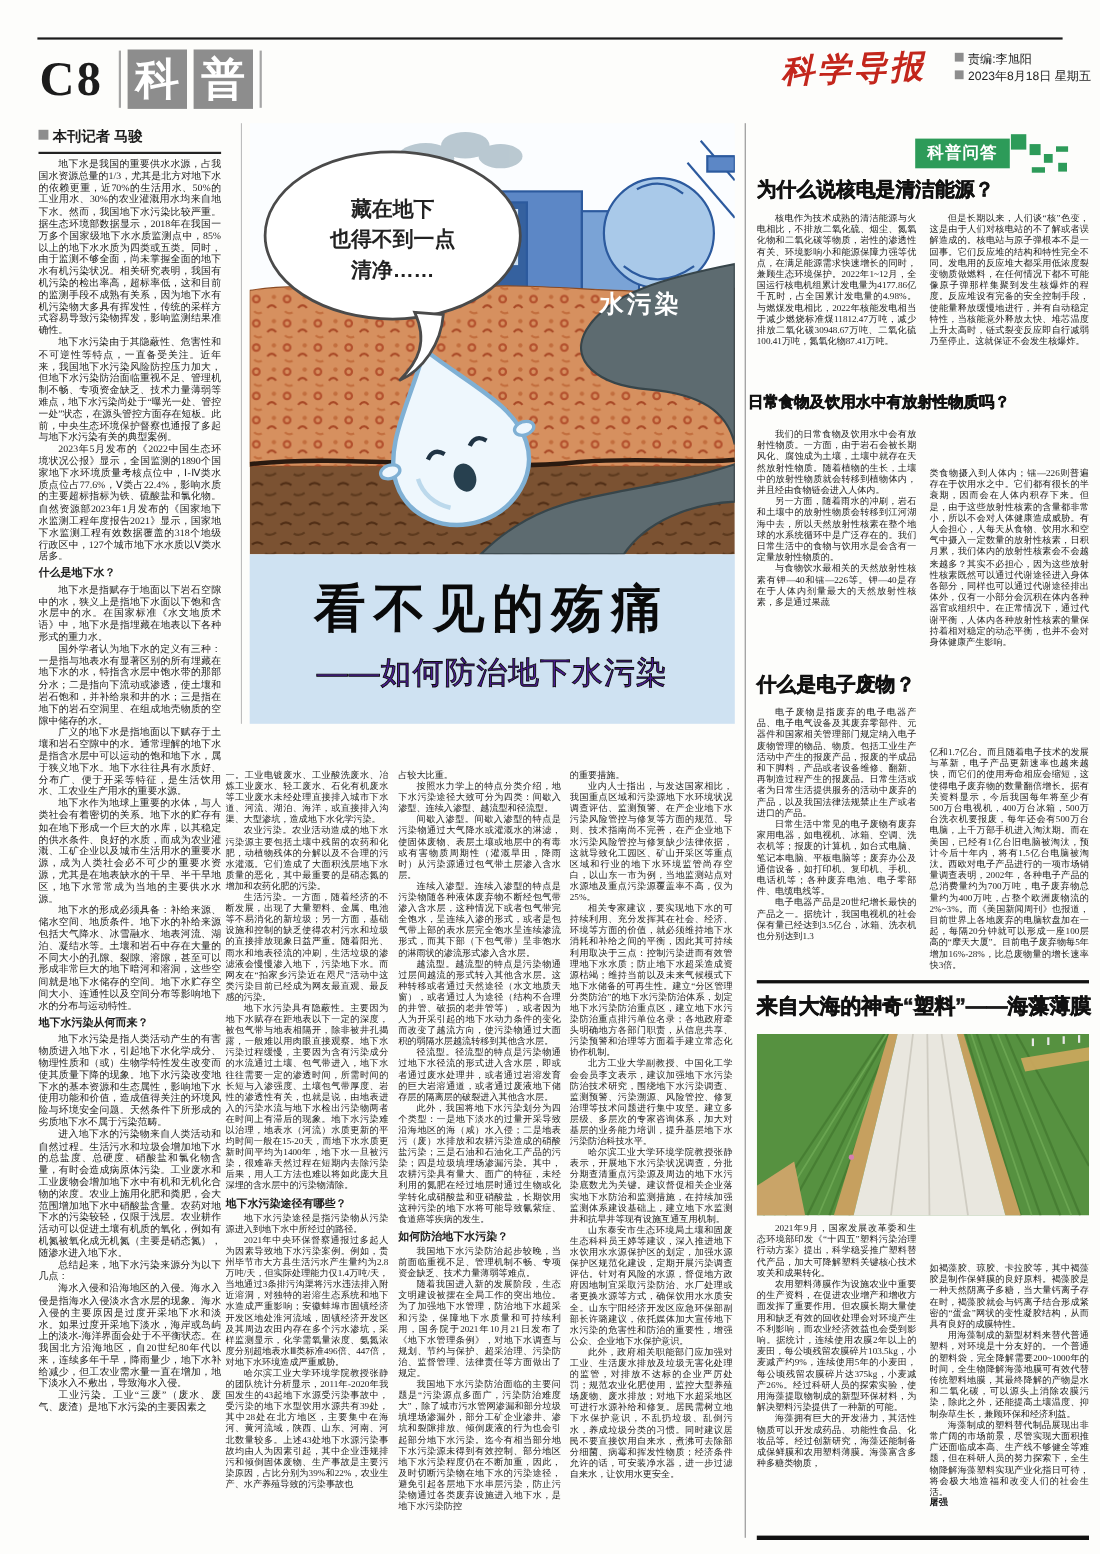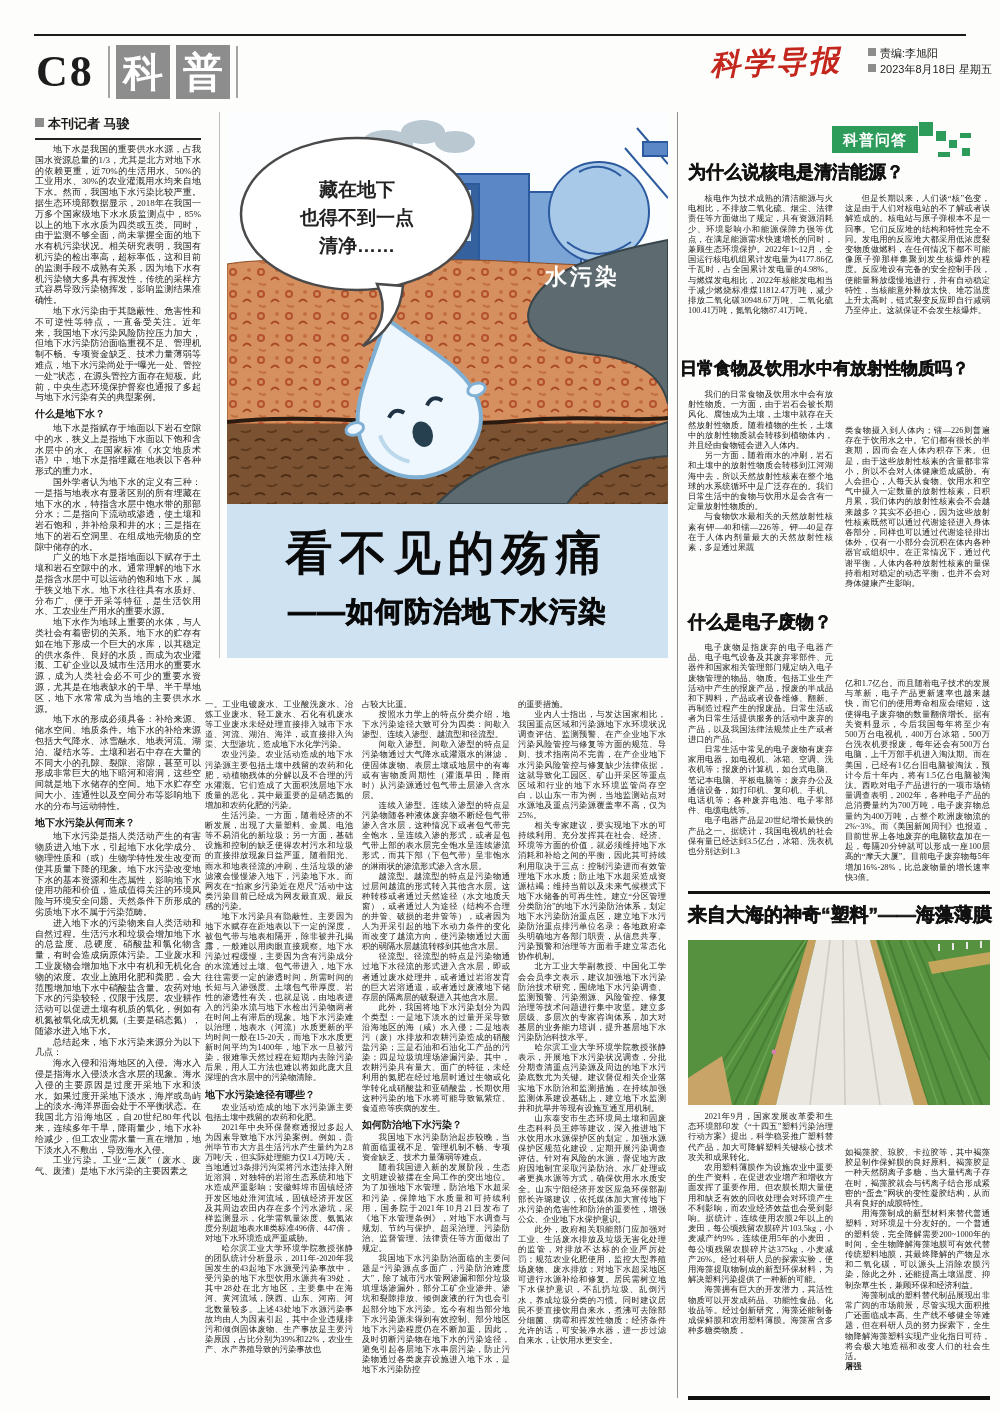--- a/index.html
+++ b/index.html
@@ -24,21 +24,21 @@
   .col-n{top:664px;width:148px;height:737px;font-size:8.3px;line-height:10.1px;}
   .para{margin:0;text-indent:2em;}
   .noindent{text-indent:0;margin-top:36px;}
   .subhead{font-weight:bold;font-size:10px;margin:6px 0 3px;text-indent:0;
            font-family:"Liberation Sans",sans-serif;}
   .byline-end{text-indent:0;text-align:left;font-weight:bold;font-family:Liberation Mono, monospace;}
   .illus{left:227px;top:112px;width:441px;height:392px;}
   .head-block{left:227px;top:504px;width:441px;height:154px;background:#cfe2f2;text-align:center;}
   .head-block h1{margin:18px 0 0;font-size:47px;font-weight:normal;letter-spacing:7px;color:#0a0a0a;
                  font-family:"Liberation Sans",sans-serif;-webkit-text-stroke:1.4px #0a0a0a;}
-  .head-block h2{margin:8px 0 0;font-size:28px;font-weight:bold;letter-spacing:1px;color:#000000;
+  .head-block h2{margin:8px 0 0;font-size:28px;font-weight:normal;letter-spacing:1px;color:#4c1d95;
                  font-family:"Liberation Sans",sans-serif;-webkit-text-stroke:0.8px #0a0a0a;}
   .col-rule{left:219px;top:112px;width:1px;height:546px;background:#bdbdbd;}
   .mid-rule{left:677px;top:112px;width:1px;height:1286px;background:#8f8f8f;}
   
   .badge{left:832px;top:126px;width:86px;height:27px;background:#2d9b59;color:#fff;text-align:center;
          line-height:27px;font-size:15px;font-weight:bold;font-family:"Liberation Sans",sans-serif;letter-spacing:1px;}
   .gsq{background:#2d9b59;}
   .qa-title{font-size:18px;font-weight:bold;font-family:"Liberation Sans",sans-serif;
             -webkit-text-stroke:0.5px #111;white-space:nowrap;}
   .qa-col{width:145px;height:150px;font-size:8.3px;line-height:10.2px;}
@@ -58,20 +58,21 @@
   <div class="abs sec-box" style="left:176px;top:45px;">普</div>
   <div class="abs vbar" style="left:236px;top:46px;height:52px;"></div>
   <div class="abs masthead">科学导报</div>
   <div class="abs hdr-meta" style="left:868px;top:46px;"><span class="sq"></span><span>责编:李旭阳</span></div>
   <div class="abs hdr-meta" style="left:868px;top:62px;"><span class="sq"></span><span>2023年8月18日  星期五</span></div>
 
   <div class="abs byline"><span class="sq" style="width:9px;height:9px;"></span><span>本刊记者 马骏</span></div>
   <div class="abs col col-1">
       <p class="para">地下水是我国的重要供水水源，占我国水资源总量的1/3，尤其是北方对地下水的依赖更重，近70%的生活用水、50%的工业用水、30%的农业灌溉用水均来自地下水。然而，我国地下水污染比较严重。据生态环境部数据显示，2018年在我国一万多个国家级地下水水质监测点中，85%以上的地下水水质为四类或五类。同时，由于监测不够全面，尚未掌握全面的地下水有机污染状况。相关研究表明，我国有机污染的检出率高，超标率低，这和目前的监测手段不成熟有关系，因为地下水有机污染物大多具有挥发性，传统的采样方式容易导致污染物挥发，影响监测结果准确性。</p>
       <p class="para">地下水污染由于其隐蔽性、危害性和不可逆性等特点，一直备受关注。近年来，我国地下水污染风险防控压力加大，但地下水污染防治面临重视不足、管理机制不畅、专项资金缺乏、技术力量薄弱等难点，地下水污染尚处于“曝光一处、管控一处”状态，在源头管控方面存在短板。此前，中央生态环境保护督察也通报了多起与地下水污染有关的典型案例。</p>
+      <p class="para">2023年5月发布的《2022中国生态环境状况公报》显示，全国监测的1890个国家地下水环境质量考核点位中，Ⅰ-Ⅳ类水质点位占77.6%，Ⅴ类占22.4%，影响水质的主要超标指标为铁、硫酸盐和氯化物。自然资源部2023年1月发布的《国家地下水监测工程年度报告2021》显示，国家地下水监测工程有效数据覆盖的318个地级行政区中，127个城市地下水水质以Ⅴ类水居多。</p>
       <p class="subhead">什么是地下水？</p>
       <p class="para">地下水是指赋存于地面以下岩石空隙中的水，狭义上是指地下水面以下饱和含水层中的水。在国家标准《水文地质术语》中，地下水是指埋藏在地表以下各种形式的重力水。</p>
       <p class="para">国外学者认为地下水的定义有三种：一是指与地表水有显著区别的所有埋藏在地下水的水，特指含水层中饱水带的那部分水；二是指向下流动或渗透，使土壤和岩石饱和，并补给泉和井的水；三是指在地下的岩石空洞里、在组成地壳物质的空隙中储存的水。</p>
       <p class="para">广义的地下水是指地面以下赋存于土壤和岩石空隙中的水。通常理解的地下水是指含水层中可以运动的饱和地下水，属于狭义地下水。地下水往往具有水质好、分布广、便于开采等特征，是生活饮用水、工农业生产用水的重要水源。</p>
       <p class="para">地下水作为地球上重要的水体，与人类社会有着密切的关系。地下水的贮存有如在地下形成一个巨大的水库，以其稳定的供水条件、良好的水质，而成为农业灌溉、工矿企业以及城市生活用水的重要水源，成为人类社会必不可少的重要水资源，尤其是在地表缺水的干旱、半干旱地区，地下水常常成为当地的主要供水水源。</p>
       <p class="para">地下水的形成必须具备：补给来源、储水空间、地质条件。地下水的补给来源包括大气降水、冰雪融水、地表河流、湖泊、凝结水等。土壤和岩石中存在大量的不同大小的孔隙、裂隙、溶隙，甚至可以形成非常巨大的地下暗河和溶洞，这些空间就是地下水储存的空间。地下水贮存空间大小、连通性以及空间分布等影响地下水的分布与运动特性。</p>
       <p class="subhead">地下水污染从何而来？</p>
       <p class="para">地下水污染是指人类活动产生的有害物质进入地下水，引起地下水化学成分、物理性质和（或）生物学特性发生改变而使其质量下降的现象。地下水污染改变地下水的基本资源和生态属性，影响地下水使用功能和价值，造成值得关注的环境风险与环境安全问题。天然条件下所形成的劣质地下水不属于污染范畴。</p>
       <p class="para">进入地下水的污染物来自人类活动和自然过程。生活污水和垃圾会增加地下水的总盐度、总硬度、硝酸盐和氯化物含量，有时会造成病原体污染。工业废水和工业废物会增加地下水中有机和无机化合物的浓度。农业上施用化肥和粪肥，会大范围增加地下水中硝酸盐含量。农药对地下水的污染较轻，仅限于浅层。农业耕作活动可以促进土壤有机质的氧化，例如有机氮被氧化成无机氮（主要是硝态氮），随渗水进入地下水。</p>
       <p class="para">总结起来，地下水污染来源分为以下几点：</p>
@@ -166,21 +167,21 @@
     <h1>看不见的殇痛</h1>
     <h2>——如何防治地下水污染</h2>
   </div>
 
   <div class="abs col col-n" style="left:205px;">
       <p class="para noindent">一。工业电镀废水、工业酸洗废水、冶炼工业废水、轻工废水、石化有机废水等工业废水未经处理直接排入城市下水道、河流、湖泊、海洋，或直接排入沟渠、大型渗坑，造成地下水化学污染。</p>
       <p class="para">农业污染。农业活动造成的地下水污染源主要包括土壤中残留的农药和化肥，动植物残体的分解以及不合理的污水灌溉。它们造成了大面积浅层地下水质量的恶化，其中最重要的是硝态氮的增加和农药化肥的污染。</p>
       <p class="para">生活污染。一方面，随着经济的不断发展，出现了大量塑料、金属、电池等不易消化的新垃圾；另一方面，基础设施和控制的缺乏使得农村污水和垃圾的直接排放现象日益严重。随着阳光、雨水和地表径流的冲刷，生活垃圾的渗滤液会慢慢渗入地下，污染地下水。而网友在“拍家乡污染近在咫尺”活动中这类污染目前已经成为网友最直观、最反感的污染。</p>
       <p class="para">地下水污染具有隐蔽性。主要因为地下水赋存在距地表以下一定的深度，被包气带与地表相隔开，除非被井孔揭露，一般难以用肉眼直接观察。地下水污染过程缓慢，主要因为含有污染成分的水流通过土壤、包气带进入，地下水往往需要一定的渗透时间，所需时间的长短与入渗强度、土壤包气带厚度、岩性的渗透性有关，也就是说，由地表进入的污染水流与地下水检出污染物两者在时间上有滞后的现象。地下水污染难以治理，地表水（河流）水质更新的平均时间一般在15-20天，而地下水水质更新时间平均为1400年，地下水一旦被污染，很难靠天然过程在短期内去除污染后果，用人工方法也难以将如此庞大且深埋的含水层中的污染物清除。</p>
       <p class="subhead">地下水污染途径有哪些？</p>
-      <p class="para">农业活动造成的地下水污染源主要包括土壤中残留的农药和化肥。</p>
+      <p class="para">地下水污染途径是指污染物从污染源进入到地下水中所经过的路径。</p>
       <p class="para">2021年中央环保督察通报过多起人为因素导致地下水污染案例。例如，贵州毕节市大方县生活污水产生量约为2.8万吨/天，但实际处理能力仅1.4万吨/天，当地通过3条排污沟渠将污水违法排入附近溶洞，对独特的岩溶生态系统和地下水造成严重影响；安徽蚌埠市固镇经济开发区地处淮河流域，固镇经济开发区及其周边农田内存在多个污水渗坑，采样监测显示，化学需氧量浓度、氨氮浓度分别超地表水Ⅲ类标准496倍、447倍，对地下水环境造成严重威胁。</p>
       <p class="para">哈尔滨工业大学环境学院教授张静的团队统计分析显示，2011年-2020年我国发生的43起地下水源受污染事故中，受污染的地下水型饮用水源共有39处，其中28处在北方地区，主要集中在海河、黄河流域，陕西、山东、河南、河北数量较多。上述43处地下水源污染事故均由人为因素引起，其中企业违规排污和倾倒固体废物、生产事故是主要污染原因，占比分别为39%和22%，农业生产、水产养殖导致的污染事故也</p>
     </div>
   <div class="abs col col-n" style="left:362px;">
       <p class="para noindent">占较大比重。</p>
       <p class="para">按照水力学上的特点分类介绍，地下水污染途径大致可分为四类：间歇入渗型、连续入渗型、越流型和径流型。</p>
       <p class="para">间歇入渗型。间歇入渗型的特点是污染物通过大气降水或灌溉水的淋滤，使固体废物、表层土壤或地层中的有毒或有害物质周期性（灌溉旱田，降雨时）从污染源通过包气带土层渗入含水层。</p>
       <p class="para">连续入渗型。连续入渗型的特点是污染物随各种液体废弃物不断经包气带渗入含水层，这种情况下或者包气带完全饱水，呈连续入渗的形式，或者是包气带上部的表水层完全饱水呈连续渗流形式，而其下部（下包气带）呈非饱水的淋雨状的渗流形式渗入含水层。</p>
       <p class="para">越流型。越流型的特点是污染物通过层间越流的形式转入其他含水层。这种转移或者通过天然途径（水文地质天窗），或者通过人为途径（结构不合理的井管、破损的老井管等），或者因为人为开采引起的地下水动力条件的变化而改变了越流方向，使污染物通过大面积的弱隔水层越流转移到其他含水层。</p>
       <p class="para">径流型。径流型的特点是污染物通过地下水径流的形式进入含水层，即或者通过废水处理井，或者通过岩溶发育的巨大岩溶通道，或者通过废液地下储存层的隔离层的破裂进入其他含水层。</p>
@@ -205,27 +206,27 @@
   <div class="abs badge">科普问答</div>
   <div class="abs gsq" style="left:919px;top:122px;width:14px;height:14px;"></div>
   <div class="abs gsq" style="left:936px;top:131px;width:10px;height:10px;"></div>
   <div class="abs gsq" style="left:949px;top:140px;width:8px;height:8px;"></div>
   <div class="abs gsq" style="left:938px;top:152px;width:12px;height:5px;"></div>
   <div class="abs gsq" style="left:960px;top:133px;width:11px;height:5px;"></div>
   <div class="abs gsq" style="left:962px;top:148px;width:8px;height:8px;"></div>
 
   <div class="abs qa-title" style="left:688px;top:160px;font-family:Liberation Serif, serif;">为什么说核电是清洁能源？</div>
   <div class="abs col qa-col" style="left:688px;top:194px;height:154px;">
-      <p class="para">核电作为技术成熟的清洁能源与火电相比，不排放二氧化硫、烟尘、法律责任等方面做出了规定，具有资源消耗少、环境影响小和能源保障力强等优点，在满足能源需求快速增长的同时，兼顾生态环境保护。2022年1~12月，全国运行核电机组累计发电量为4177.86亿千瓦时，占全国累计发电量的4.98%。与燃煤发电相比，2022年核能发电相当于减少燃烧标准煤11812.47万吨，减少排放二氧化碳30948.67万吨、二氧化硫100.41万吨，氮氧化物87.41万吨。</p>
+      <p class="para">核电作为技术成熟的清洁能源与火电相比，不排放二氧化硫、烟尘、氮氧化物和二氧化碳等物质，岩性的渗透性有关、环境影响小和能源保障力强等优点，在满足能源需求快速增长的同时，兼顾生态环境保护。2022年1~12月，全国运行核电机组累计发电量为4177.86亿千瓦时，占全国累计发电量的4.98%。与燃煤发电相比，2022年核能发电相当于减少燃烧标准煤11812.47万吨，减少排放二氧化碳30948.67万吨、二氧化硫100.41万吨，氮氧化物87.41万吨。</p>
     </div>
   <div class="abs col qa-col" style="left:845px;top:194px;height:154px;">
       <p class="para">但是长期以来，人们谈“核”色变，这是由于人们对核电站的不了解或者误解造成的。核电站与原子弹根本不是一回事。它们反应堆的结构和特性完全不同。发电用的反应堆大都采用低浓度裂变物质做燃料，在任何情况下都不可能像原子弹那样集聚到发生核爆炸的程度。反应堆设有完备的安全控制手段，使能量释放缓慢地进行，并有自动稳定特性，当核能意外释放太快、堆芯温度上升太高时，链式裂变反应即自行减弱乃至停止。这就保证不会发生核爆炸。</p>
     </div>
 
-  <div class="abs qa-title" style="left:680px;top:357px;font-size:17px;">日常食物及饮用水中有放射性物质吗？</div>
+  <div class="abs qa-title" style="left:680px;top:357px;font-size:14px;">日常食物及饮用水中有放射性物质吗？</div>
   <div class="abs col qa-col" style="left:688px;top:390px;height:216px;">
       <p class="para">我们的日常食物及饮用水中会有放射性物质。一方面，由于岩石会被长期风化、腐蚀成为土壤，土壤中就存在天然放射性物质。随着植物的生长，土壤中的放射性物质就会转移到植物体内，并且经由食物链会进入人体内。</p>
       <p class="para">另一方面，随着雨水的冲刷，岩石和土壤中的放射性物质会转移到江河湖海中去，所以天然放射性核素在整个地球的水系统循环中是广泛存在的。我们日常生活中的食物与饮用水是会含有一定量放射性物质的。</p>
       <p class="para">与食物饮水最相关的天然放射性核素有钾—40和镭—226等。钾—40是存在于人体内剂量最大的天然放射性核素，多是通过果蔬</p>
     </div>
   <div class="abs col qa-col" style="left:845px;top:390px;height:216px;">
       <p class="para noindent">类食物摄入到人体内；镭—226则普遍存在于饮用水之中。它们都有很长的半衰期，因而会在人体内积存下来。但是，由于这些放射性核素的含量都非常小，所以不会对人体健康造成威胁。有人会担心，人每天从食物、饮用水和空气中摄入一定数量的放射性核素，日积月累，我们体内的放射性核素会不会越来越多？其实不必担心，因为这些放射性核素既然可以通过代谢途径进入身体各部分，同样也可以通过代谢途径排出体外，仅有一小部分会沉积在体内各种器官或组织中。在正常情况下，通过代谢平衡，人体内各种放射性核素的量保持着相对稳定的动态平衡，也并不会对身体健康产生影响。</p>
     </div>
 
   <div class="abs qa-title" style="left:688px;top:610px;">什么是电子废物？</div>

